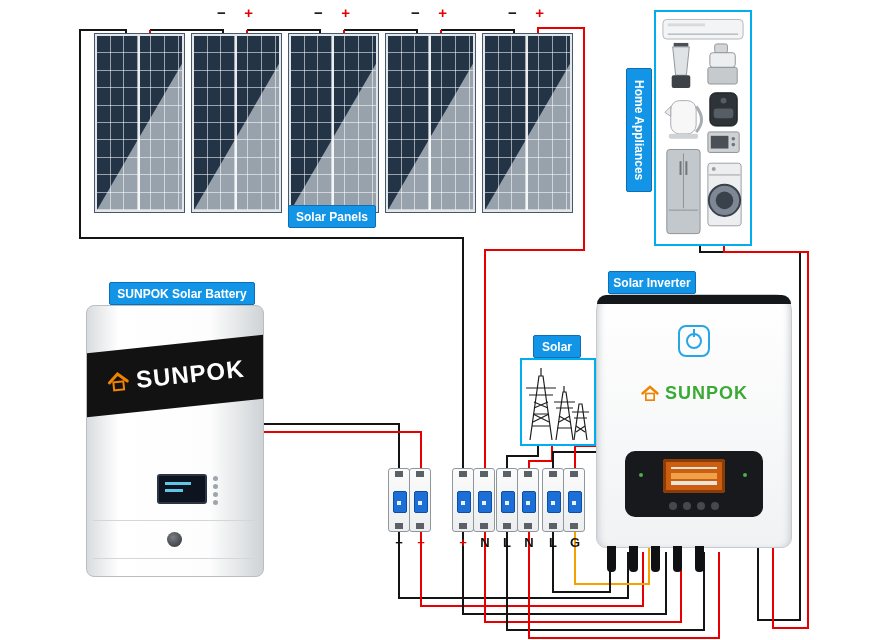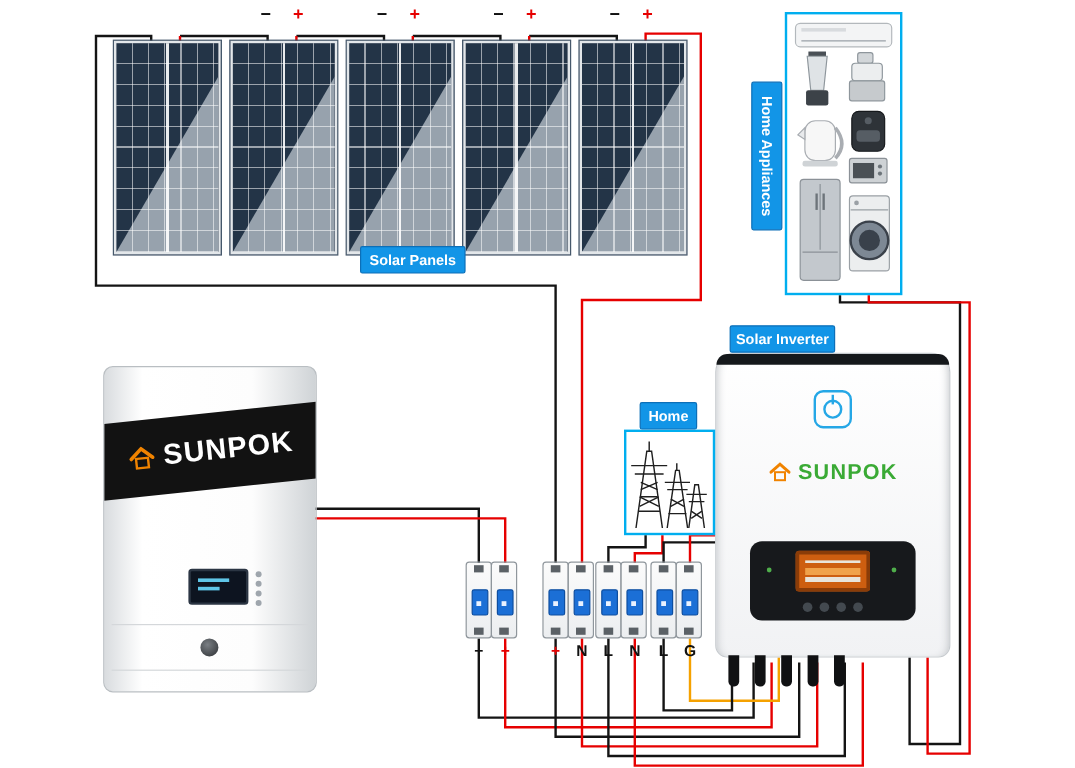--- a/index.html
+++ b/index.html
@@ -168,21 +168,21 @@
   </div>
   <div class="polpair" style="left:405px">
     <span class="minus">−</span>
     <span class="plus">+</span>
   </div>
   <div class="polpair" style="left:502px">
     <span class="minus">−</span>
     <span class="plus">+</span>
   </div>
 
-  <div class="bluelabel" style="left:300px;top:205px;width:86px;height:21px">Solar Panels</div>
+  <div class="bluelabel" style="left:288px;top:205px;width:86px;height:21px">Solar Panels</div>
 
   <div class="bluelabel vertical" style="left:626px;top:68px;width:24px;height:122px">Home Appliances</div>
 
   <div id="appliance-box">
     <svg width="88" height="226" viewBox="0 0 90 228">
       <g>
         <rect x="4" y="3" width="82" height="20" rx="4" fill="#f3f4f5" stroke="#b3b8bc"></rect>
         <line x1="9" y1="18" x2="81" y2="18" stroke="#9aa1a7"></line>
         <rect x="9" y="7" width="38" height="3" fill="#d8dbde"></rect>
       </g>
@@ -223,20 +223,21 @@
       <g>
         <rect x="50" y="150" width="34" height="64" rx="3" fill="#eceeef" stroke="#9aa0a5"></rect>
         <line x1="51" y1="162" x2="83" y2="162" stroke="#9aa0a5"></line>
         <circle cx="56" cy="156" r="2" fill="#9aa0a5"></circle>
         <circle cx="67" cy="188" r="16" fill="#7d8894" stroke="#3a414a" stroke-width="2"></circle>
         <circle cx="67" cy="188" r="9" fill="#39414b"></circle>
       </g>
     </svg>
   </div>
 
+  <div class="bluelabel" style="left:109px;top:282px;width:144px;height:21px">SUNPOK Solar Battery</div>
 
   <div id="battery">
     <div class="band">
       <div class="logo">
         <svg width="24" height="20" viewBox="0 0 24 20">
           <path d="M3 10 L12 2 L21 10" fill="none" stroke="#f08300" stroke-width="3" stroke-linecap="round"></path>
           <rect x="7" y="10" width="10" height="8" fill="none" stroke="#f08300" stroke-width="2"></rect>
         </svg>
         <span class="brand">SUNPOK</span>
       </div>
@@ -279,21 +280,21 @@
       <div class="dot" style="left:14px;top:22px"></div>
       <div class="dot" style="left:118px;top:22px"></div>
     </div>
   </div>
   <div class="connector" style="left:607px"></div>
   <div class="connector" style="left:629px"></div>
   <div class="connector" style="left:651px"></div>
   <div class="connector" style="left:673px"></div>
   <div class="connector" style="left:695px"></div>
 
-  <div class="bluelabel" style="left:533px;top:335px;width:46px;height:21px">Home</div>
+  <div class="bluelabel" style="left:533px;top:335px;width:46px;height:21px">Solar</div>
 
   <div id="grid-box">
     <svg width="68" height="80" viewBox="0 0 68 80">
       <g stroke="#1f1f1f" fill="none" stroke-width="1.2">
         <path d="M6 76 L15 12 L19 12 L28 76"></path>
         <path d="M8 62 L26 62 M10 50 L24 50 M2 24 L32 24 M5 31 L29 31"></path>
         <path d="M9 58 L25 50 M25 58 L9 50 M10 44 L24 38 M24 44 L10 38"></path>
         <path d="M17 12 L17 4"></path>
         <path d="M32 76 L39 28 L42 28 L49 76"></path>
         <path d="M33 64 L48 64 M30 38 L51 38 M32 44 L49 44"></path>

